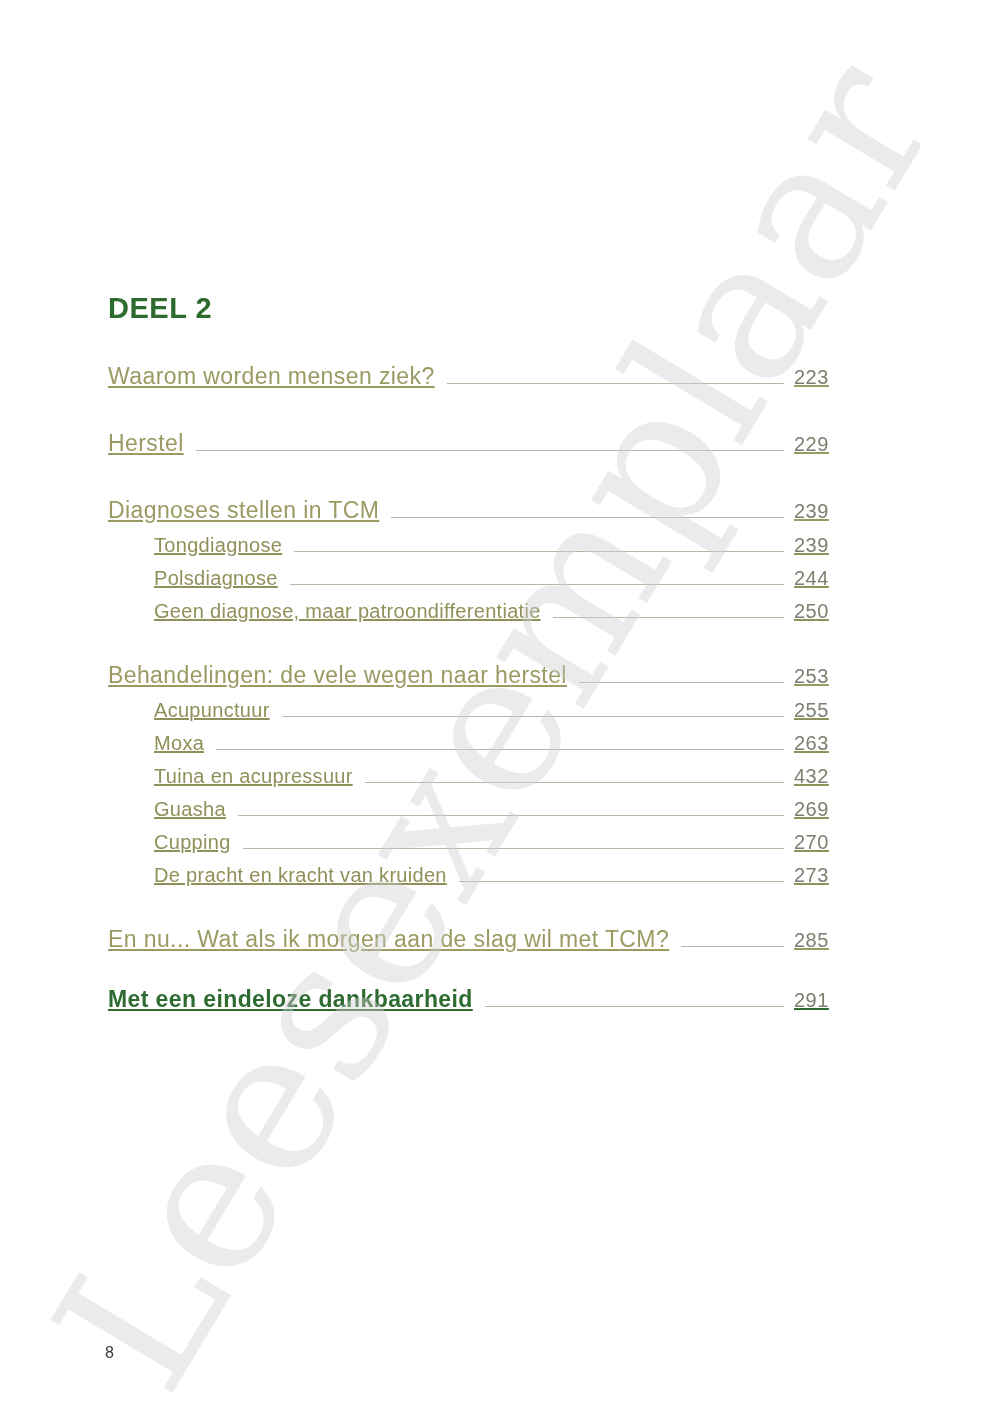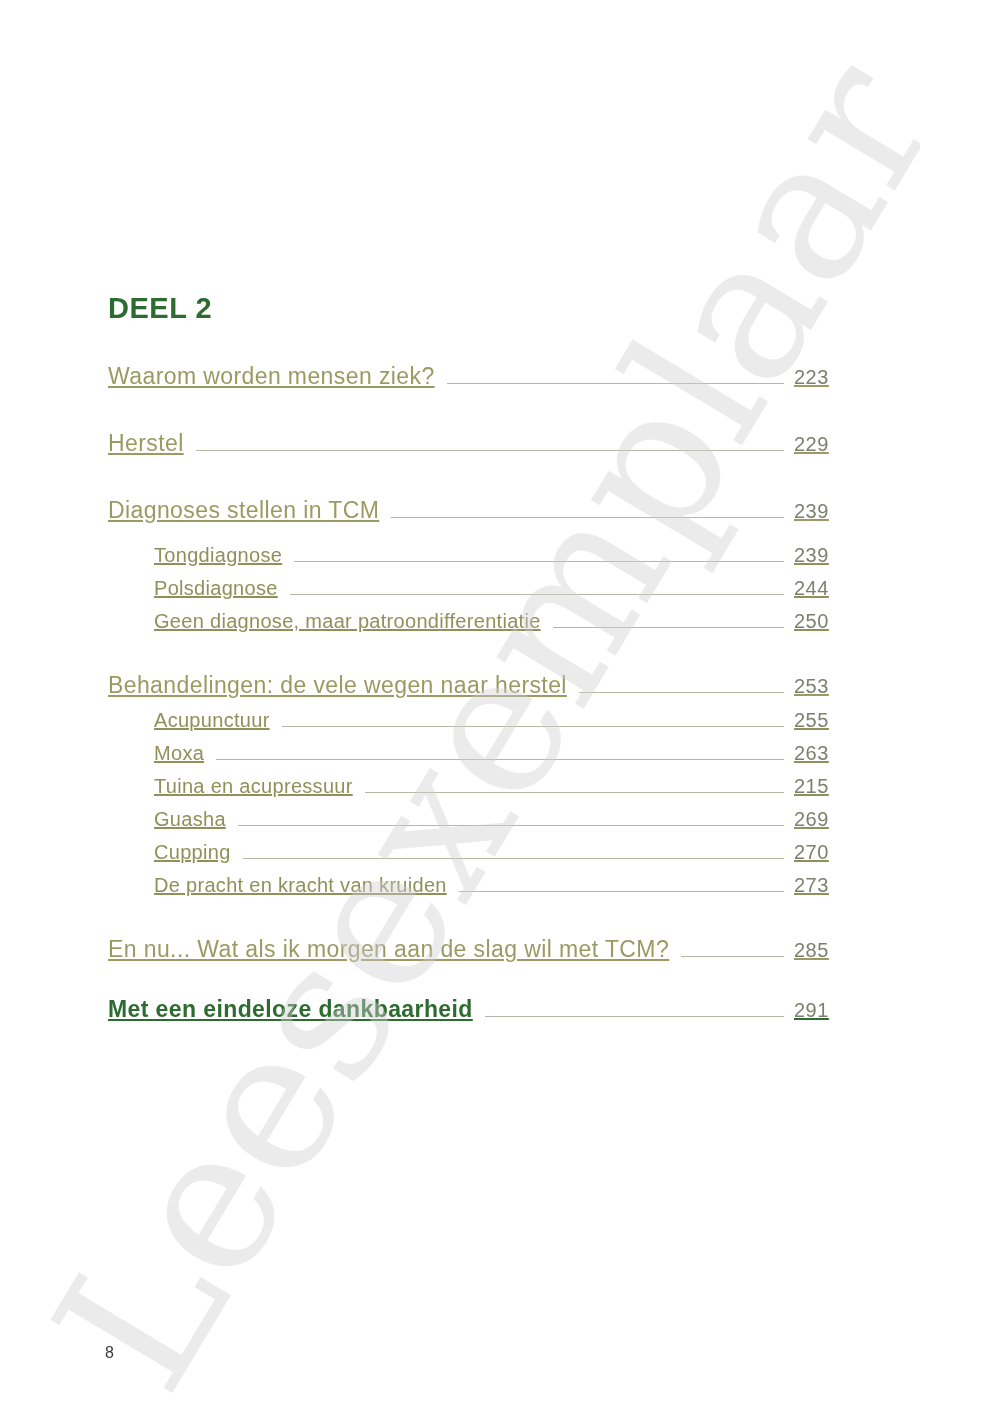--- a/index.html
+++ b/index.html
@@ -123,21 +123,21 @@
         <span class="leader"></span>
         <span class="pagenum">229</span>
       </div>
 
       <div class="row l1">
         <span>Diagnoses stellen in TCM</span>
         <span class="leader"></span>
         <span class="pagenum">239</span>
       </div>
 
-      <div class="row l2" style="margin-top:16px">
+      <div class="row l2" style="margin-top:6px">
         <span>Tongdiagnose</span>
         <span class="leader"></span>
         <span class="pagenum">239</span>
       </div>
 
       <div class="row l2">
         <span>Polsdiagnose</span>
         <span class="leader"></span>
         <span class="pagenum">244</span>
       </div>
@@ -162,21 +162,21 @@
 
       <div class="row l2">
         <span>Moxa</span>
         <span class="leader"></span>
         <span class="pagenum">263</span>
       </div>
 
       <div class="row l2">
         <span>Tuina en acupressuur</span>
         <span class="leader"></span>
-        <span class="pagenum">215</span>
+        <span class="pagenum">432</span>
       </div>
 
       <div class="row l2">
         <span>Guasha</span>
         <span class="leader"></span>
         <span class="pagenum">269</span>
       </div>
 
       <div class="row l2">
         <span>Cupping</span>

